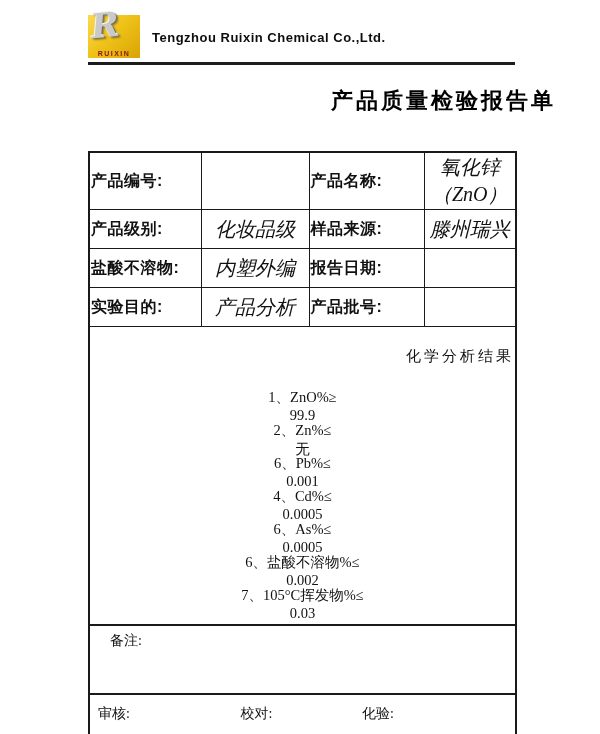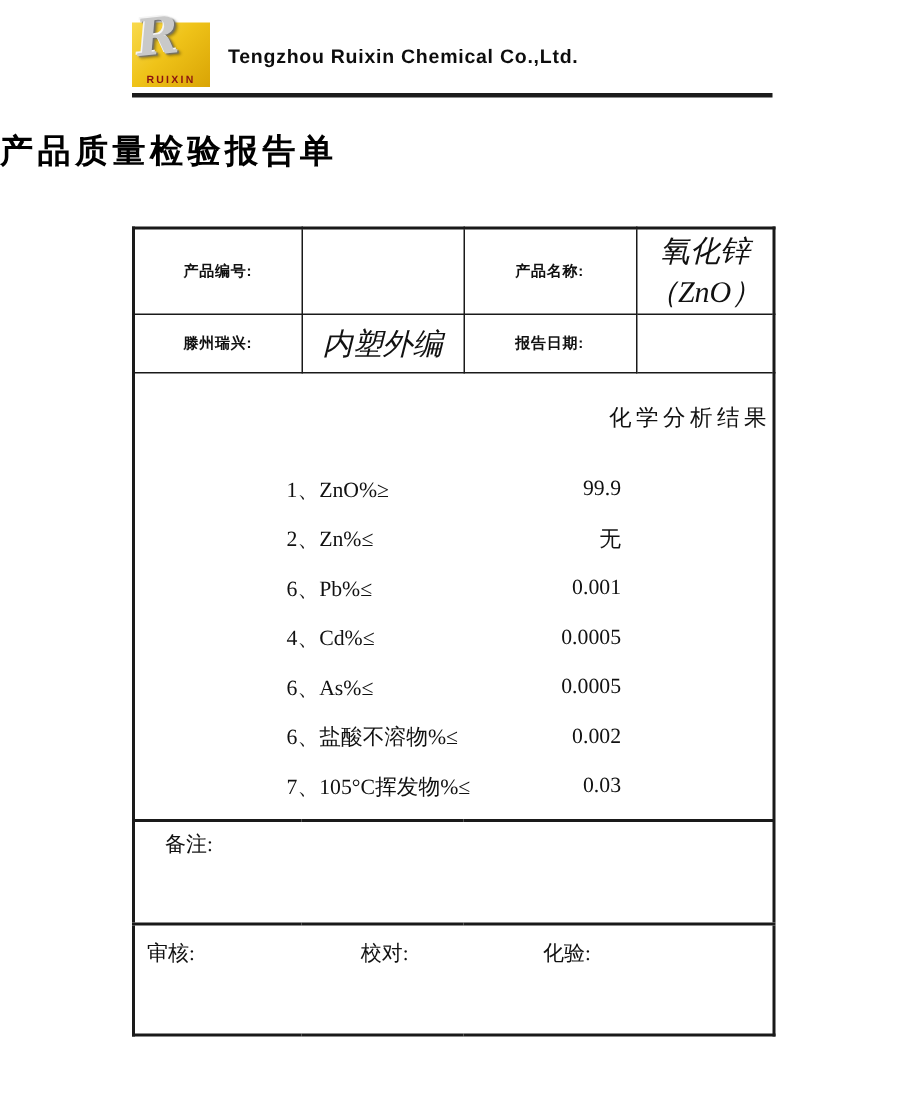--- a/index.html
+++ b/index.html
@@ -35,52 +35,52 @@
     margin-left:9px; font-family:"Liberation Serif","DejaVu Serif",serif;
     font-size:15px; color:#333; letter-spacing:1px; white-space:nowrap;
   }
   .company-en {
     margin-left:12px; font-size:13px; font-weight:bold; letter-spacing:.5px;
     color:#0d0d0d; white-space:nowrap;
   }
 
   
   .title {
-    position:absolute; top:86px; left:0; width:556px; text-align:left;
+    position:absolute; top:86px; left:0; width:556px; text-align:right;
     font-size:22px; font-weight:bold; letter-spacing:3px; color:#000;
   }
 
   
   table.report {
     position:absolute; left:88px; top:151px; width:427px;
     border-collapse:collapse; table-layout:fixed;
     border:2px solid #1a1a1a;
   }
   table.report td { border:1px solid #1a1a1a; overflow:hidden; }
   .label-cell {
-    font-weight:bold; font-size:10px; text-align:center; height:36px;
+    font-weight:bold; font-size:16px; text-align:left; height:36px;
     letter-spacing:.5px;
     margin-top:16px;
   }
   .value-cell {
     font-family:"Liberation Serif","DejaVu Serif",serif; font-size:20px;
     text-align:center; height:36px;font-style:italic;
   }
 
   .analysis-cell { height:295px; vertical-align:top; }
   .analysis-heading {
     text-align:right; margin-top:19px;
     font-family:"Liberation Serif","DejaVu Serif",serif;
     font-size:15px; letter-spacing:3px;
   }
   .analysis-list { margin-top:22px; }
   .analysis-item {
     height:33px; display:flex; align-items:center; justify-content:space-between;
     padding:0 100px 0 100px;
-    font-family:"Liberation Serif","DejaVu Serif",serif; font-size:14.5px;
+    font-family:"Liberation Serif","DejaVu Serif",serif; font-size:14.5px;flex-direction:column;
   }
 
   .remarks-cell {
     height:55px; vertical-align:top; border-top:2px solid #1a1a1a !important;
     font-family:"Liberation Serif","DejaVu Serif",serif; font-size:14px;
     padding:6px 20px;
   }
   .sign-cell {
     height:62px; vertical-align:top; border-top:2px solid #1a1a1a !important;
     font-family:"Liberation Serif","DejaVu Serif",serif; font-size:14px;
@@ -110,23 +110,35 @@
       <col style="width:92px">
   </colgroup>
   <tbody>
     <tr>
       <td class="label-cell">产品编号:</td>
       <td class="value-cell"></td>
       <td class="label-cell">产品名称:</td>
       <td class="value-cell">氧化锌（ZnO）</td>
     </tr>
     <tr>
-      <td class="label-cell">滕州瑞兴:</td>
+      <td class="label-cell">产品级别:</td>
+      <td class="value-cell">化妆品级</td>
+      <td class="label-cell">样品来源:</td>
+      <td class="value-cell">滕州瑞兴</td>
+    </tr>
+    <tr>
+      <td class="label-cell">盐酸不溶物:</td>
       <td class="value-cell">内塑外编</td>
       <td class="label-cell">报告日期:</td>
+      <td class="value-cell"></td>
+    </tr>
+    <tr>
+      <td class="label-cell">实验目的:</td>
+      <td class="value-cell">产品分析</td>
+      <td class="label-cell">产品批号:</td>
       <td class="value-cell"></td>
     </tr>
 
     <tr>
       <td class="analysis-cell" colspan="4">
         <div class="analysis-heading">化学分析结果</div>
         <div class="analysis-list">
           <div class="analysis-item">
             <span>1、ZnO%≥</span>
             <span>99.9</span>

